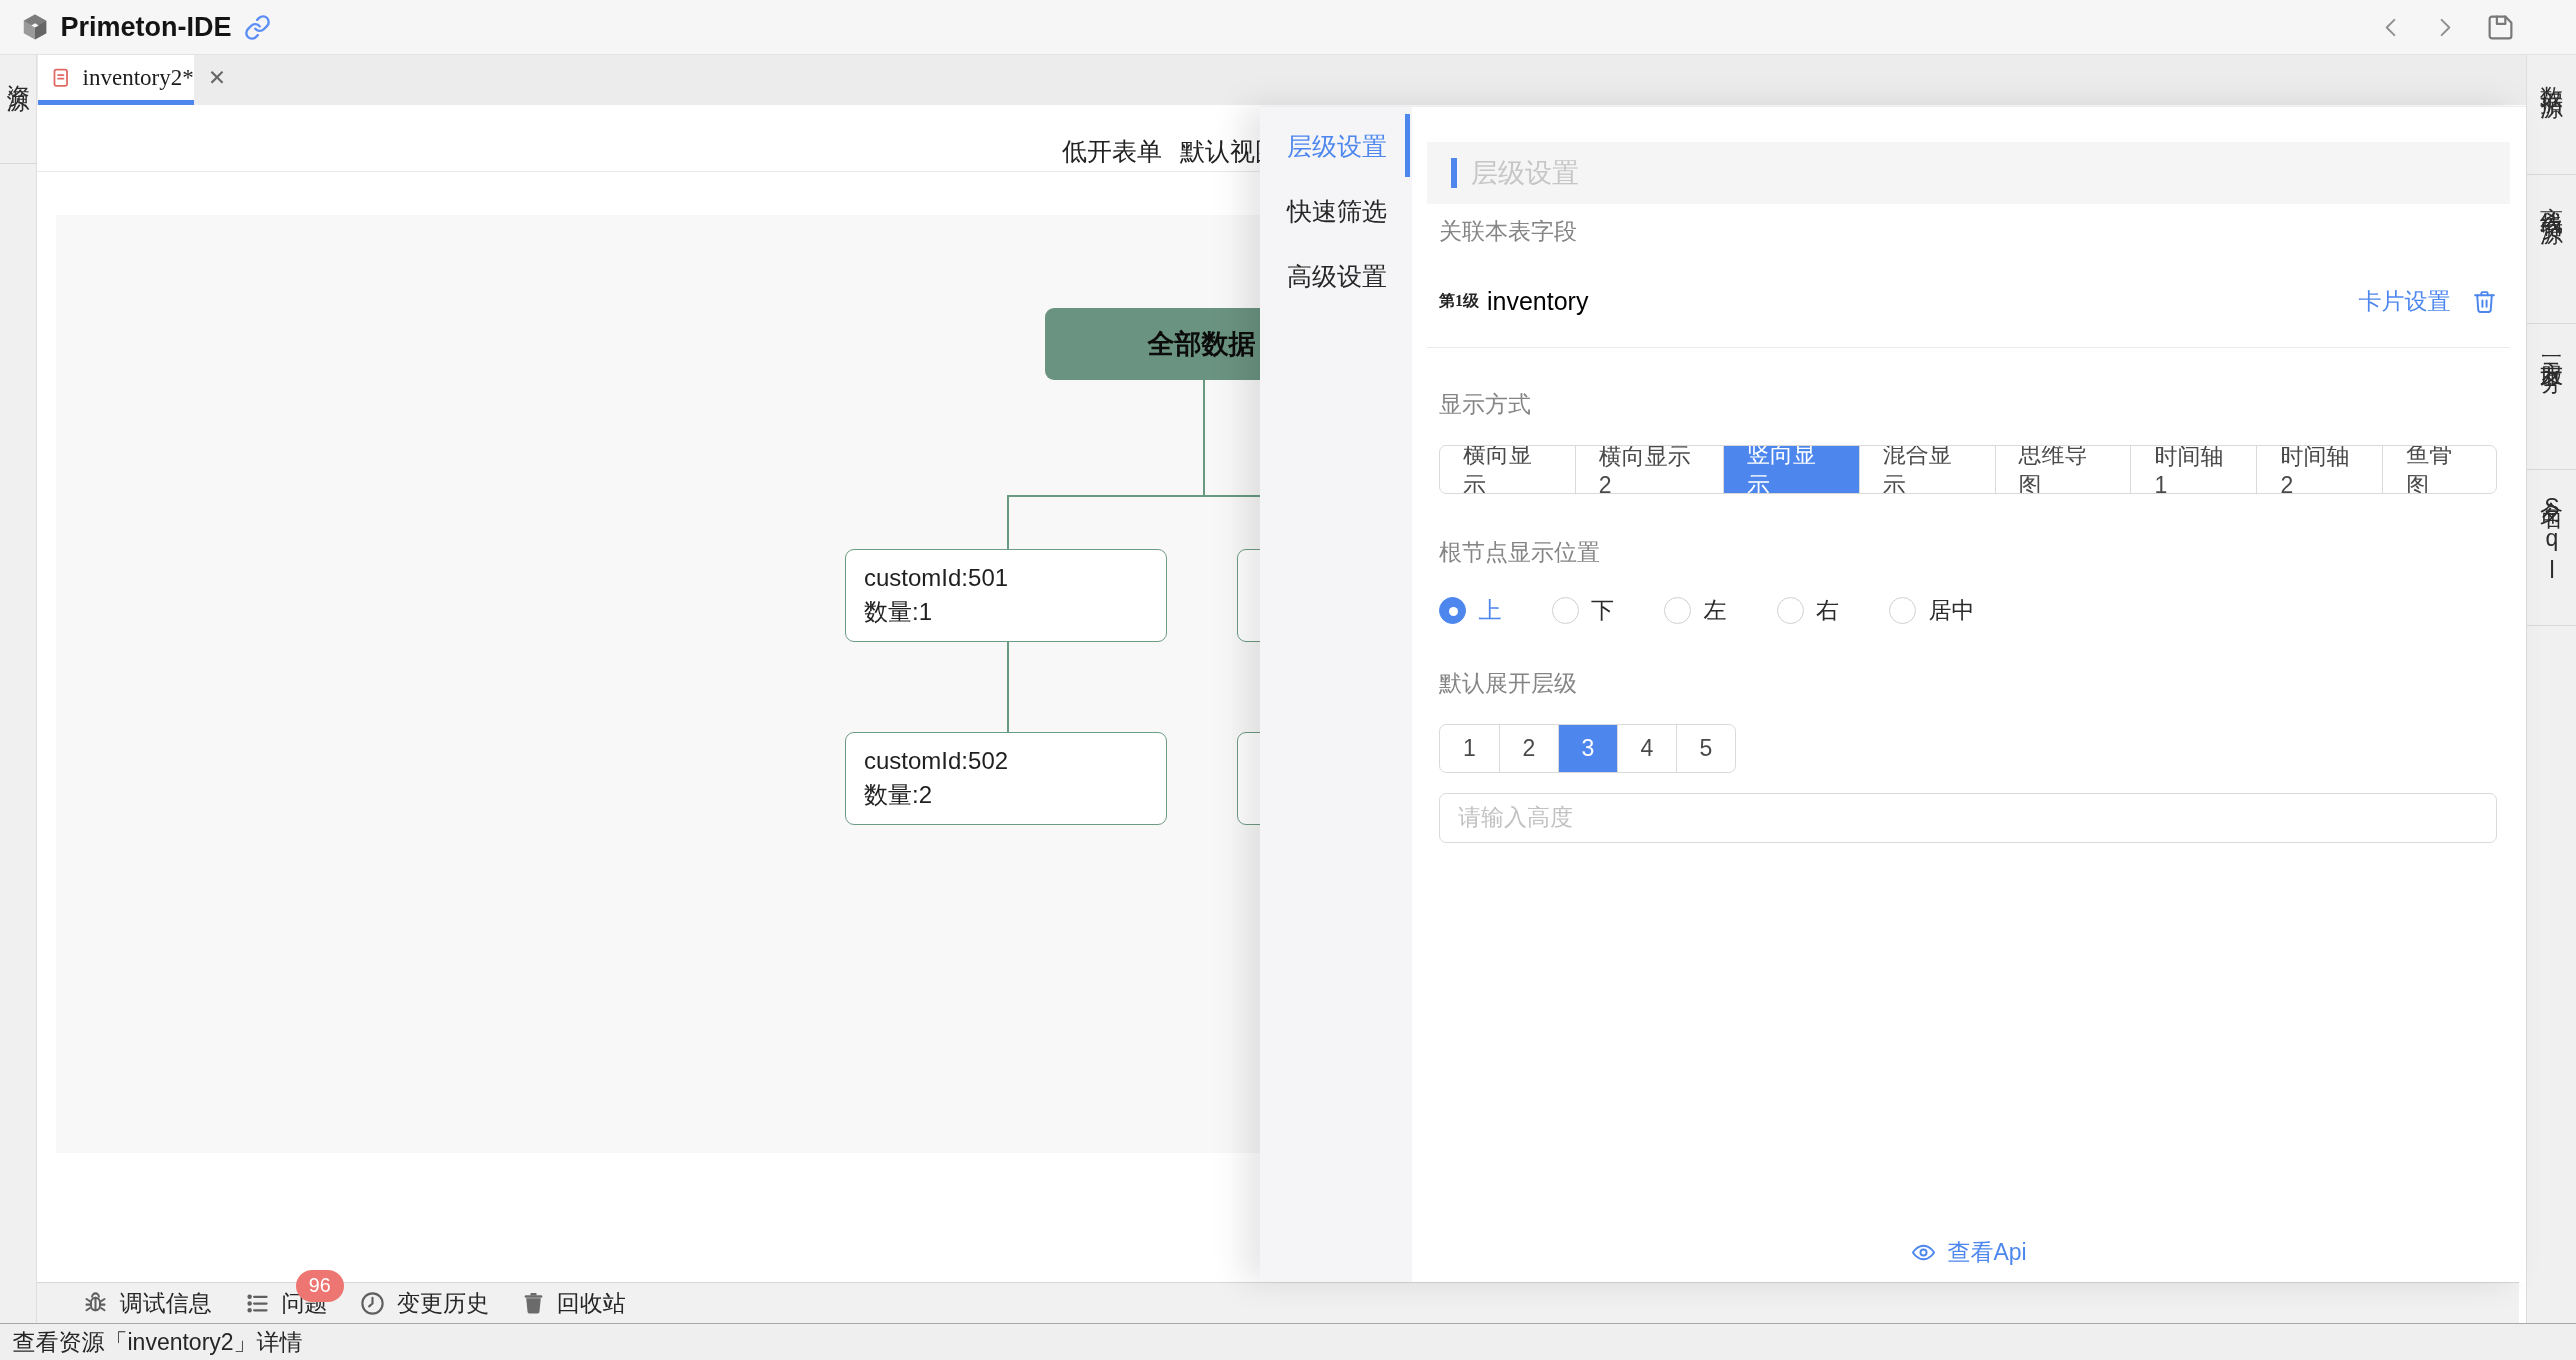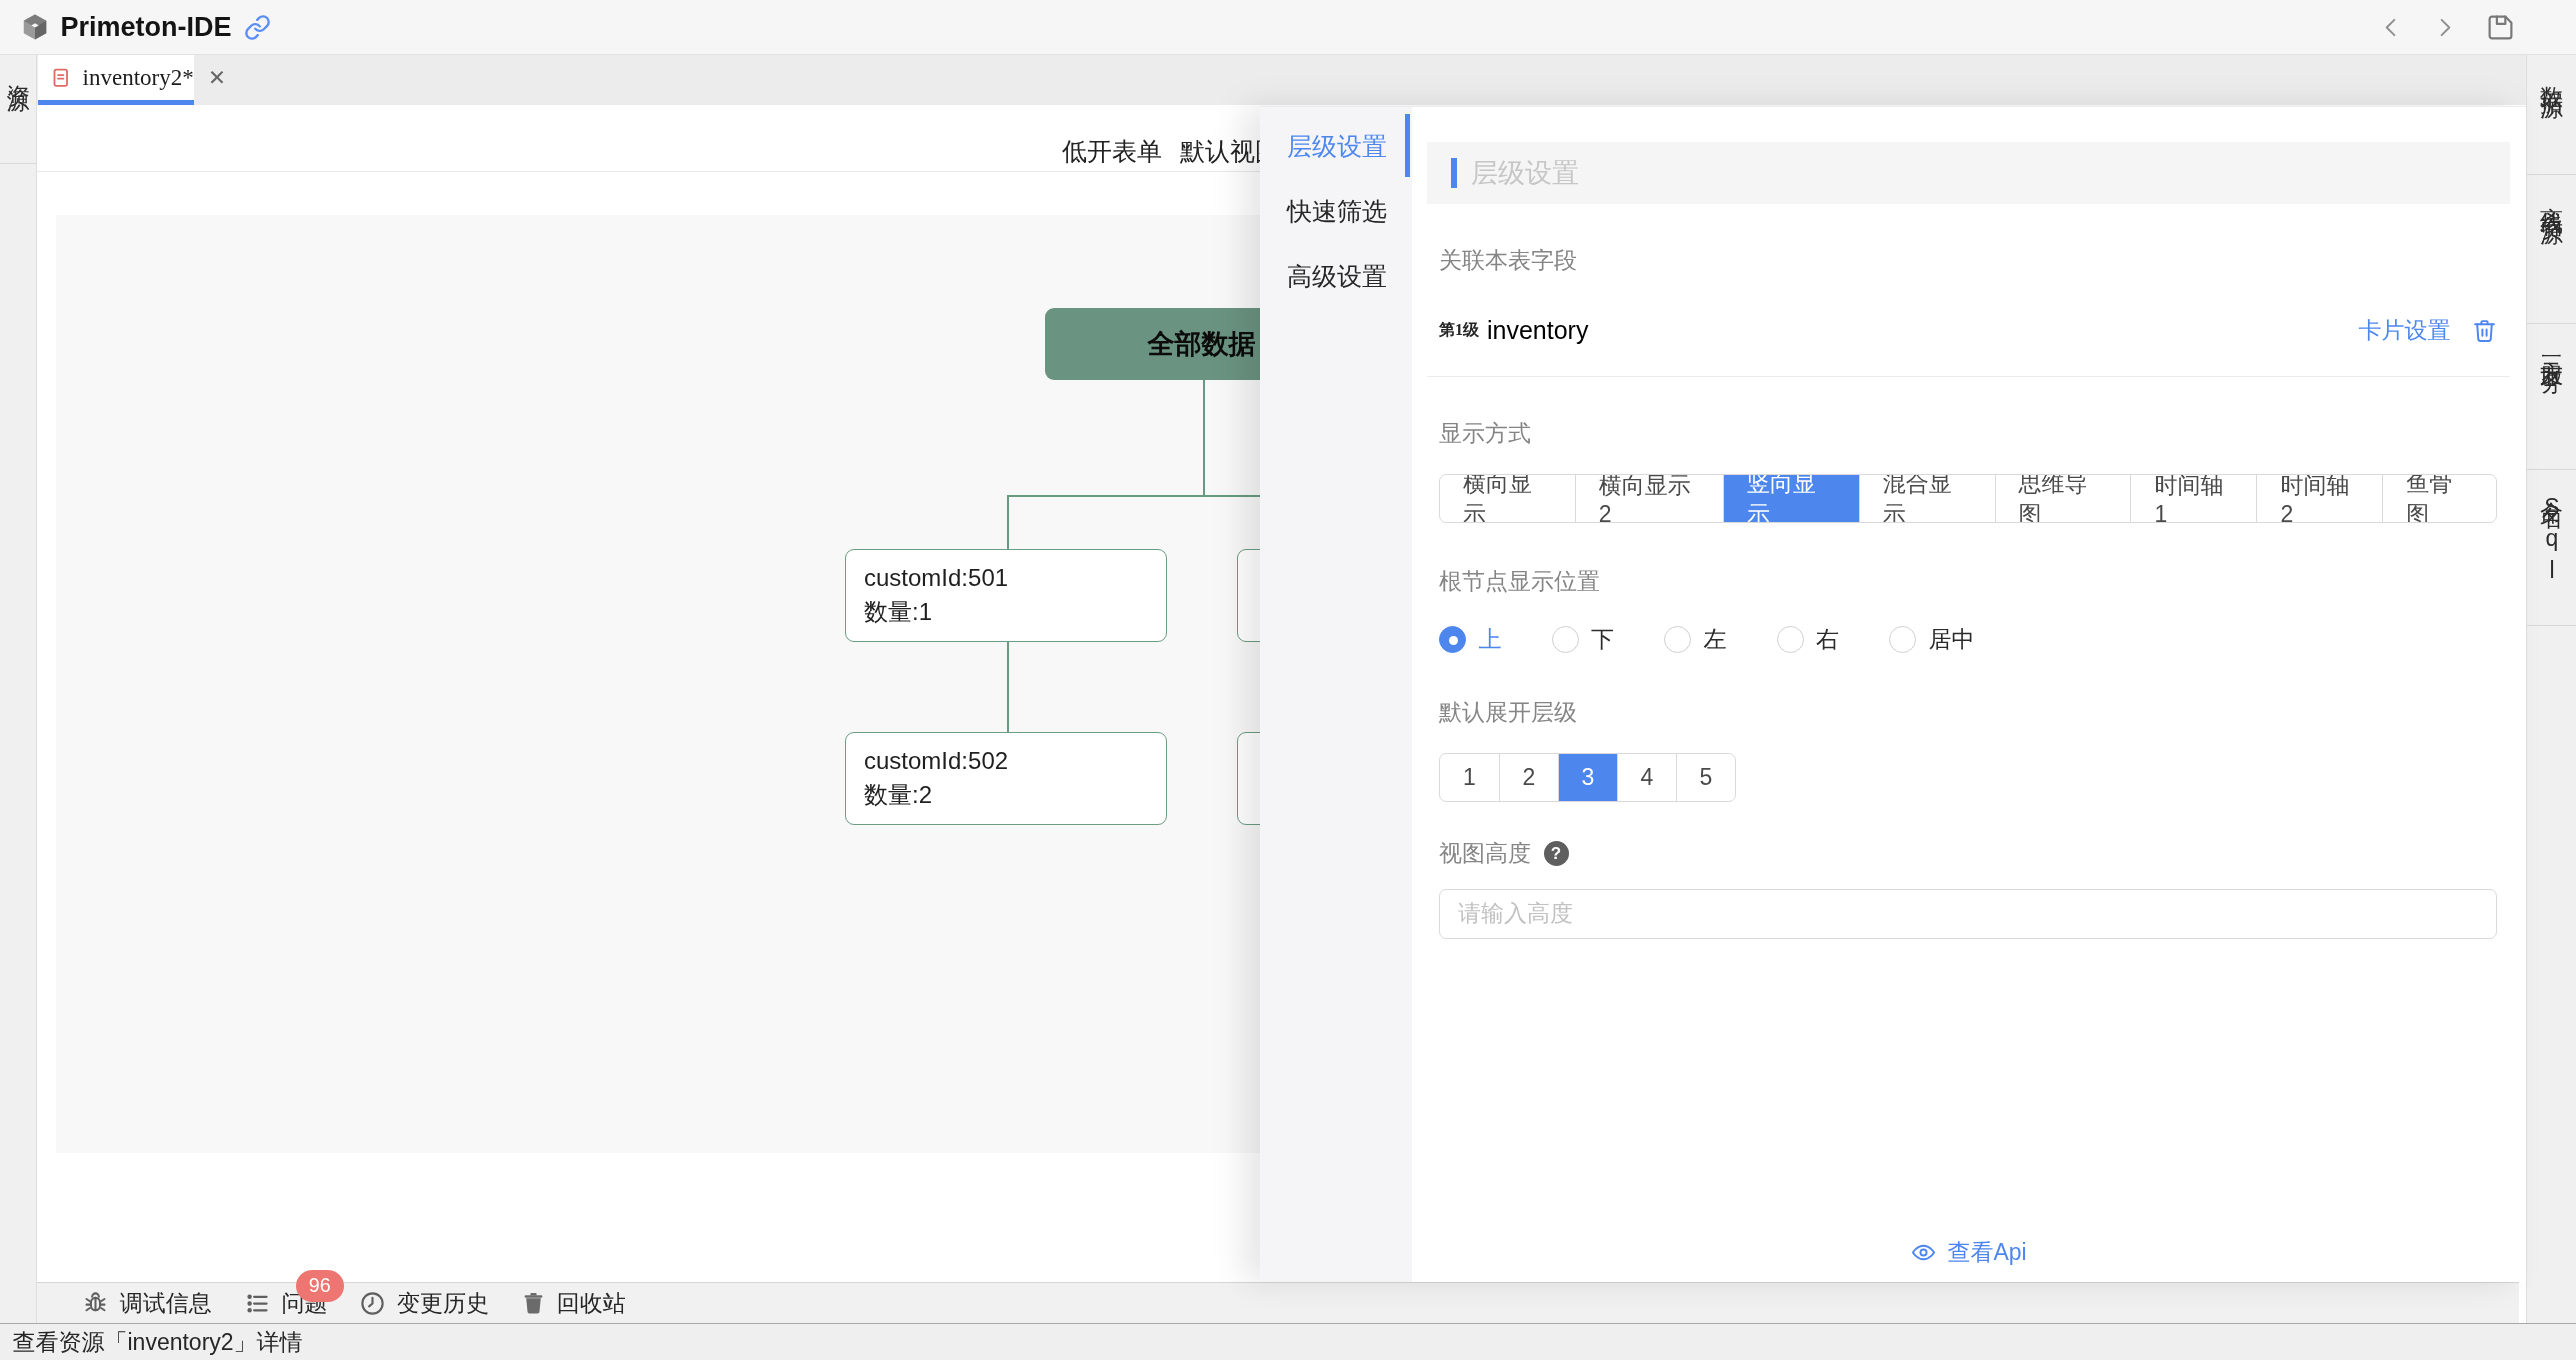--- a/index.html
+++ b/index.html
@@ -49,21 +49,21 @@
   .panel-menu .menu-item { height:65px; display:flex; align-items:center; padding-left:27px; font-size:25px; color:#262626; cursor:default; }
   .panel-menu .menu-item.active { color:#4d87ee; }
   .menu-ind { position:absolute; right:1.8px; top:7.2px; width:5.4px; height:63px; background:#4d87ee; }
 
   .panel-content { flex:1; display:flex; flex-direction:column; padding:0 29px 0 27px; background:#fff; }
   .p-header { margin:35px -13.4px 0 -11.6px; height:62px; background:#f5f5f6; display:flex; align-items:center; padding-left:24px; }
   .p-header .hbar { width:5.4px; height:30px; background:#4d87ee; margin-right:14.3px; }
   .p-header .htext { font-size:27px; color:#c6c6c6; }
 
   .sec-label { font-size:23px; color:#858585; }
-  .lab1 { margin-top:41px; }
+  .lab1 { margin-top:12px; }
   .level-row { margin-top:39px; display:flex; align-items:center; }
   .level-row .lvl { font-size:16px; font-weight:700; color:#262626;font-family:Liberation Serif, serif; }
   .level-row .fld { font-size:25px; color:#000000; margin-left:8px; }
   .level-row .grow { flex:1; }
   .level-row .card-link { font-size:23px; color:#4d87ee; cursor:default; }
   .level-row .del { margin-left:21.5px; display:flex; align-items:center; }
   .p-divider { margin:30px -13.4px 0 -11.6px; border-top:1.8px solid #ebebeb; }
 
   .lab2 { margin-top:41px; } .lab3 { margin-top:43px; } .lab4 { margin-top:42px; } 
   .lab5-row { margin-top:36px; display:flex; align-items:center; gap:12.5px; }
@@ -272,24 +272,20 @@
 
       <div class="sec-label lab4">默认展开层级</div>
       <div class="seg-group">
         <div class="seg num">1</div>
         <div class="seg num">2</div>
         <div class="seg num selected">3</div>
         <div class="seg num">4</div>
         <div class="seg num">5</div>
       </div>
 
-      <div class="lab5-row">
-        <span class="sec-label">视图高度</span>
-        <span class="help-icon">?</span>
-      </div>
       <input class="height-input" type="text" placeholder="请输入高度" style="">
 
       <div class="p-spacer"></div>
 
       <div class="api-link">
         <span>
           <svg width="29" height="23" viewBox="0 0 24 24" fill="none" stroke="#4d87ee" stroke-width="2" stroke-linecap="round" stroke-linejoin="round">
             <path d="M1 12s4-7 11-7 11 7 11 7-4 7-11 7-11-7-11-7z"></path>
               <circle cx="12" cy="12" r="3.2"></circle>
           </svg>

